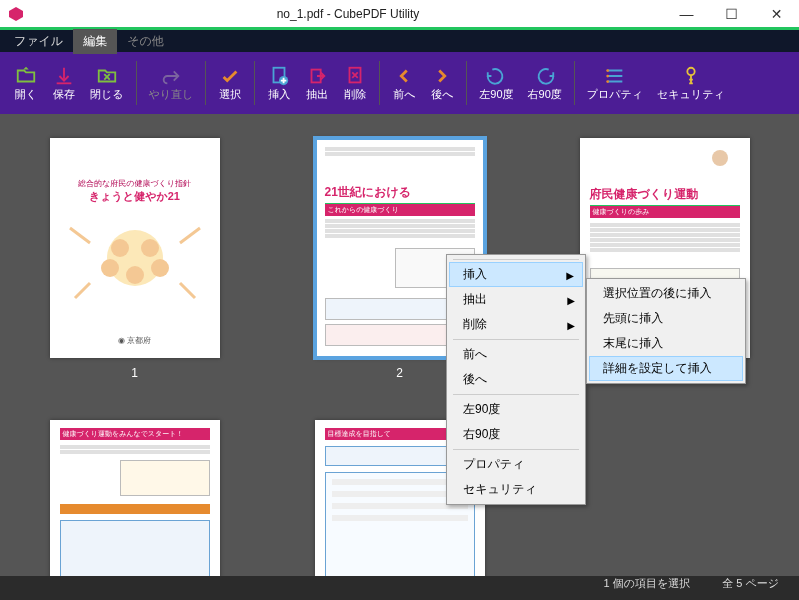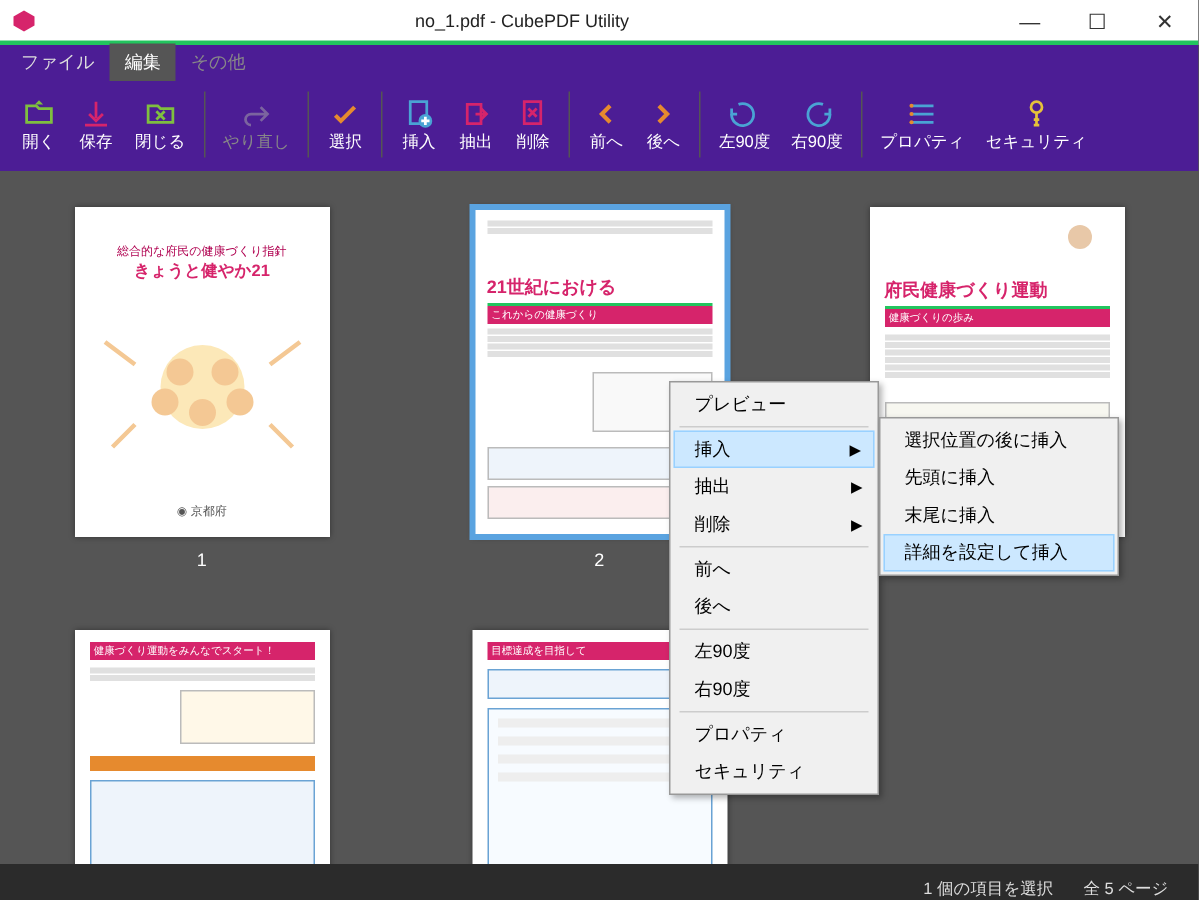--- a/index.html
+++ b/index.html
@@ -2,36 +2,36 @@
 <html><head>
 <meta charset="utf-8">
 <style>
 * { margin: 0; padding: 0; box-sizing: border-box; font-family: "Meiryo", "Yu Gothic", sans-serif; }
 body { background: #555; width: 799px; height: 600px; overflow: hidden; position: relative; }
 .titlebar { height: 30px; background: #fff; display: flex; align-items: center; border-bottom: 3px solid #22c55e; }
 .titlebar .app-icon { width: 16px; height: 16px; margin: 0 8px; }
 .titlebar .title { flex: 1; text-align: center; font-size: 12px; color: #222; }
 .titlebar .win-controls { display: flex; }
 .titlebar .win-controls div { width: 45px; height: 30px; display: flex; align-items: center; justify-content: center; font-size: 14px; color: #333; }
-.menubar { height: 22px; background: #4c1d95; display: flex; align-items: center; padding: 0 4px; }
+.menubar { height: 22px; background: #0f172a; display: flex; align-items: center; padding: 0 4px; }
 .menubar .item { color: #ddd; font-size: 12px; padding: 4px 10px; }
 .menubar .item.active { background: #555; color: #fff; }
 .toolbar { height: 62px; background: #4c1d95; display: flex; align-items: center; padding: 0 8px; gap: 2px; }
 .tool { display: flex; flex-direction: column; align-items: center; justify-content: center; color: #fff; font-size: 11px; padding: 4px 6px; min-width: 36px; }
 .tool .ic { height: 22px; display: flex; align-items: center; justify-content: center; font-size: 18px; }
 .tool.dim { color: #888; }
 .tool.dim .ic { opacity: 0.5; }
 .sep { width: 1px; height: 44px; background: #555; margin: 0 4px; }
 .viewport { position: absolute; top: 120px; bottom: 24px; left: 0; right: 0; background: #555; overflow: hidden; padding: 18px 32px; }
 .thumbs { display: grid; grid-template-columns: repeat(3, 1fr); gap: 40px 60px; }
 .thumb { display: flex; flex-direction: column; align-items: center; }
 .page { width: 170px; height: 220px; background: #fff; box-shadow: 0 0 4px rgba(0,0,0,.4); position: relative; overflow: hidden; }
 .page.selected { outline: 4px solid #5aa3e0; outline-offset: -2px; }
 .thumb .num { color: #fff; font-size: 12px; margin-top: 8px; }
-.statusbar { position: absolute; bottom: 0; left: 0; right: 0; height: 24px; background: #2b2b2b; display: flex; align-items: flex-end; justify-content: flex-end; padding: 0 20px; gap: 20px; color: #ddd; font-size: 11px; }
+.statusbar { position: absolute; bottom: 0; left: 0; right: 0; height: 24px; background: #2b2b2b; display: flex; align-items: flex-start; justify-content: flex-end; padding: 0 20px; gap: 32px; color: #ddd; font-size: 11px; }
 .ctx { position: absolute; background: #f0f0f0; border: 1px solid #999; box-shadow: 2px 2px 4px rgba(0,0,0,.3); font-size: 12px; color: #000; padding: 2px; }
 .ctx .row { padding: 4px 24px 4px 14px; white-space: nowrap; position: relative; }
 .ctx .row.hi { background: #cce8ff; border: 1px solid #99d1ff; padding: 3px 23px 3px 13px; }
 .ctx .row .arrow { position: absolute; right: 8px; top: 50%; transform: translateY(-50%); font-size: 10px; }
 .ctx .divider { height: 1px; background: #ccc; margin: 2px 4px; }
 .ctx.main { left: 446px; top: 254px; width: 140px; }
 .ctx.sub { left: 586px; top: 278px; width: 160px; }
 
 .page .band { position: absolute; left: 10px; right: 10px; }
 .p-title { color: #d6246b; font-weight: bold; font-size: 11px; }
@@ -197,21 +197,21 @@
       </div>
     <span>セキュリティ</span>
   </div>
 </div>
 
 <div class="viewport">
   <div class="thumbs">
 
     <div class="thumb">
       <div class="page">
-        <div class="band" style="top:24px;text-align:center">
+        <div class="band" style="top:40px;text-align:center">
           <div class="p-sub">総合的な府民の健康づくり指針</div>
           <div class="p-title">きょうと健やか21</div>
         </div>
         <div class="band" style="top:60px;bottom:40px">
           <svg viewBox="0 0 150 110" width="100%" height="100%">
             <circle cx="75" cy="55" r="28" fill="#fce8b8"></circle>
             <circle cx="60" cy="45" r="9" fill="#f4c894"></circle>
               <circle cx="90" cy="45" r="9" fill="#f4c894"></circle>
             <circle cx="50" cy="65" r="9" fill="#f4c894"></circle>
               <circle cx="100" cy="65" r="9" fill="#f4c894"></circle>
@@ -293,21 +293,20 @@
             <div class="gray" style="margin:6px"></div>
           <div class="gray" style="margin:6px"></div>
             <div class="gray" style="margin:6px"></div>
         </div>
       </div>
     </div>
   </div>
 </div>
 
 <div class="ctx main">
-  <div class="row">プレビュー</div>
   <div class="divider"></div>
   <div class="row hi"><span>挿入</span><span class="arrow">▶</span></div>
   <div class="row"><span>抽出</span><span class="arrow">▶</span></div>
   <div class="row"><span>削除</span><span class="arrow">▶</span></div>
   <div class="divider"></div>
   <div class="row">前へ</div>
   <div class="row">後へ</div>
   <div class="divider"></div>
   <div class="row">左90度</div>
   <div class="row">右90度</div>

